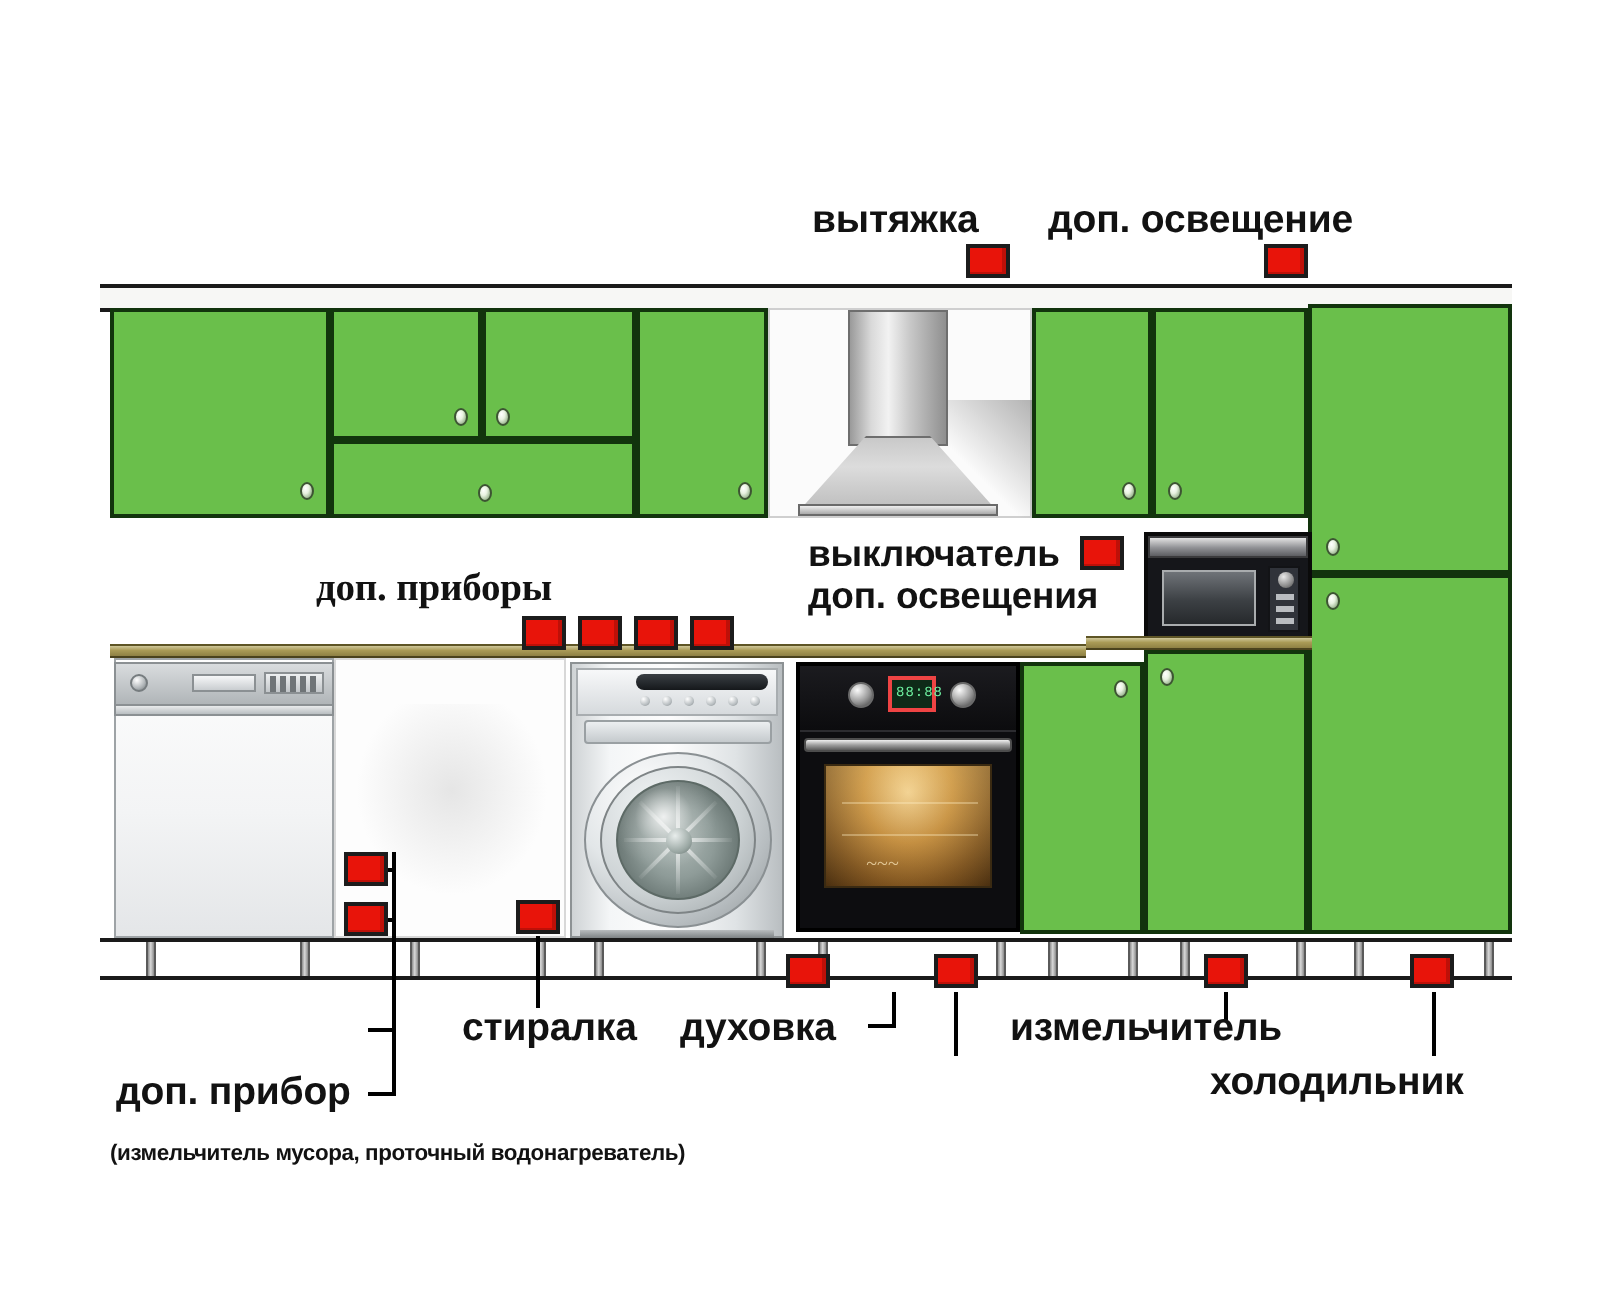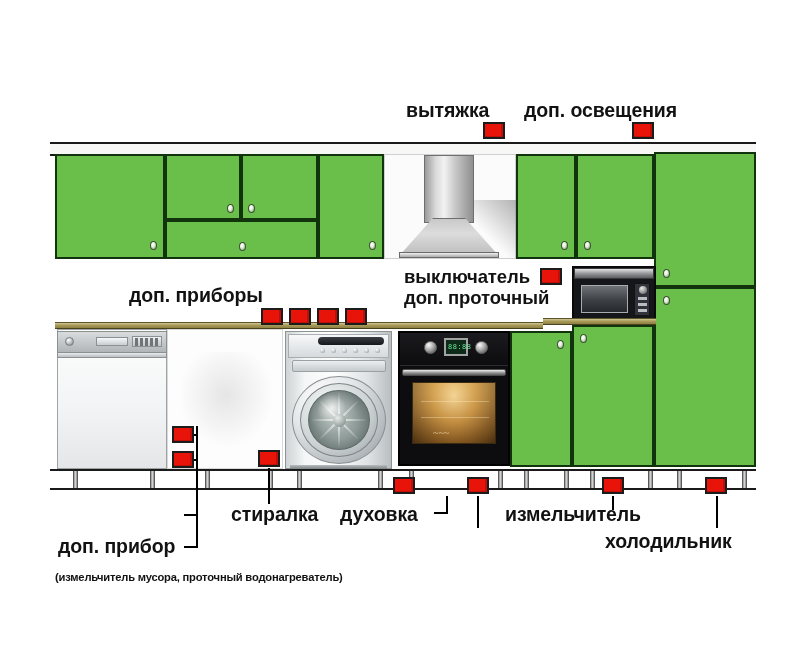--- a/index.html
+++ b/index.html
@@ -160,21 +160,21 @@
   .ov-knob{
     position:absolute;
     width:13px;height:13px;border-radius:50%;
     background:radial-gradient(circle at 34% 28%,#fafafa,#9a9a9a 55%,#3d3d3d 100%);
     border:1px solid #6a6a6a;
     box-sizing:border-box;
   }
   .ov-disp{
     position:absolute;
     background:#0e2a18;
-    border:2px solid #a3a3a3;
+    border:2px solid #ef4444;
     box-sizing:border-box;
   }
   .ov-disp-txt{
     position:absolute;
     color:#6ef0a0;
     font-family:"Liberation Mono","DejaVu Sans Mono",monospace;
     font-size:7px;
     letter-spacing:.5px;
   }
   .ov-handle{
@@ -531,26 +531,26 @@
   <span class="sock" style="left:172px;top:426px;"></span>
   <span class="sock" style="left:172px;top:451px;"></span>
   <span class="sock" style="left:258px;top:450px;"></span>
 
   <span class="sock" style="left:393px;top:477px;"></span>
   <span class="sock" style="left:467px;top:477px;"></span>
   <span class="sock" style="left:602px;top:477px;"></span>
   <span class="sock" style="left:705px;top:477px;"></span>
 
   <div class="lbl s20" style="left:406px;top:100px;">вытяжка</div>
-  <div class="lbl s20" style="left:524px;top:100px;">доп. освещения</div>
+  <div class="lbl s20" style="left:524px;top:100px;">доп. освещение</div>
 
   <div class="lbl s19" style="left:404px;top:267px;text-align:center;">выключатель</div>
-  <div class="lbl s19" style="left:404px;top:288px;">доп. проточный</div>
-
-  <div class="lbl s20" style="left:129px;top:285px;">доп. приборы</div>
+  <div class="lbl s19" style="left:404px;top:288px;">доп. освещения</div>
+
+  <div class="lbl s20" style="left:158px;top:285px;font-family:Liberation Serif, serif;">доп. приборы</div>
 
   <div class="lbl s20" style="left:58px;top:536px;">доп. прибор</div>
   <div class="lbl s11" style="left:55px;top:558px;">(измельчитель мусора, проточный водонагреватель)</div>
 
   <div class="lbl s20" style="left:231px;top:504px;">стиралка</div>
   <div class="lbl s20" style="left:340px;top:504px;">духовка</div>
   <div class="lbl s20" style="left:505px;top:504px;">измельчитель</div>
   <div class="lbl s20" style="left:605px;top:531px;">холодильник</div>
 
 </div>

